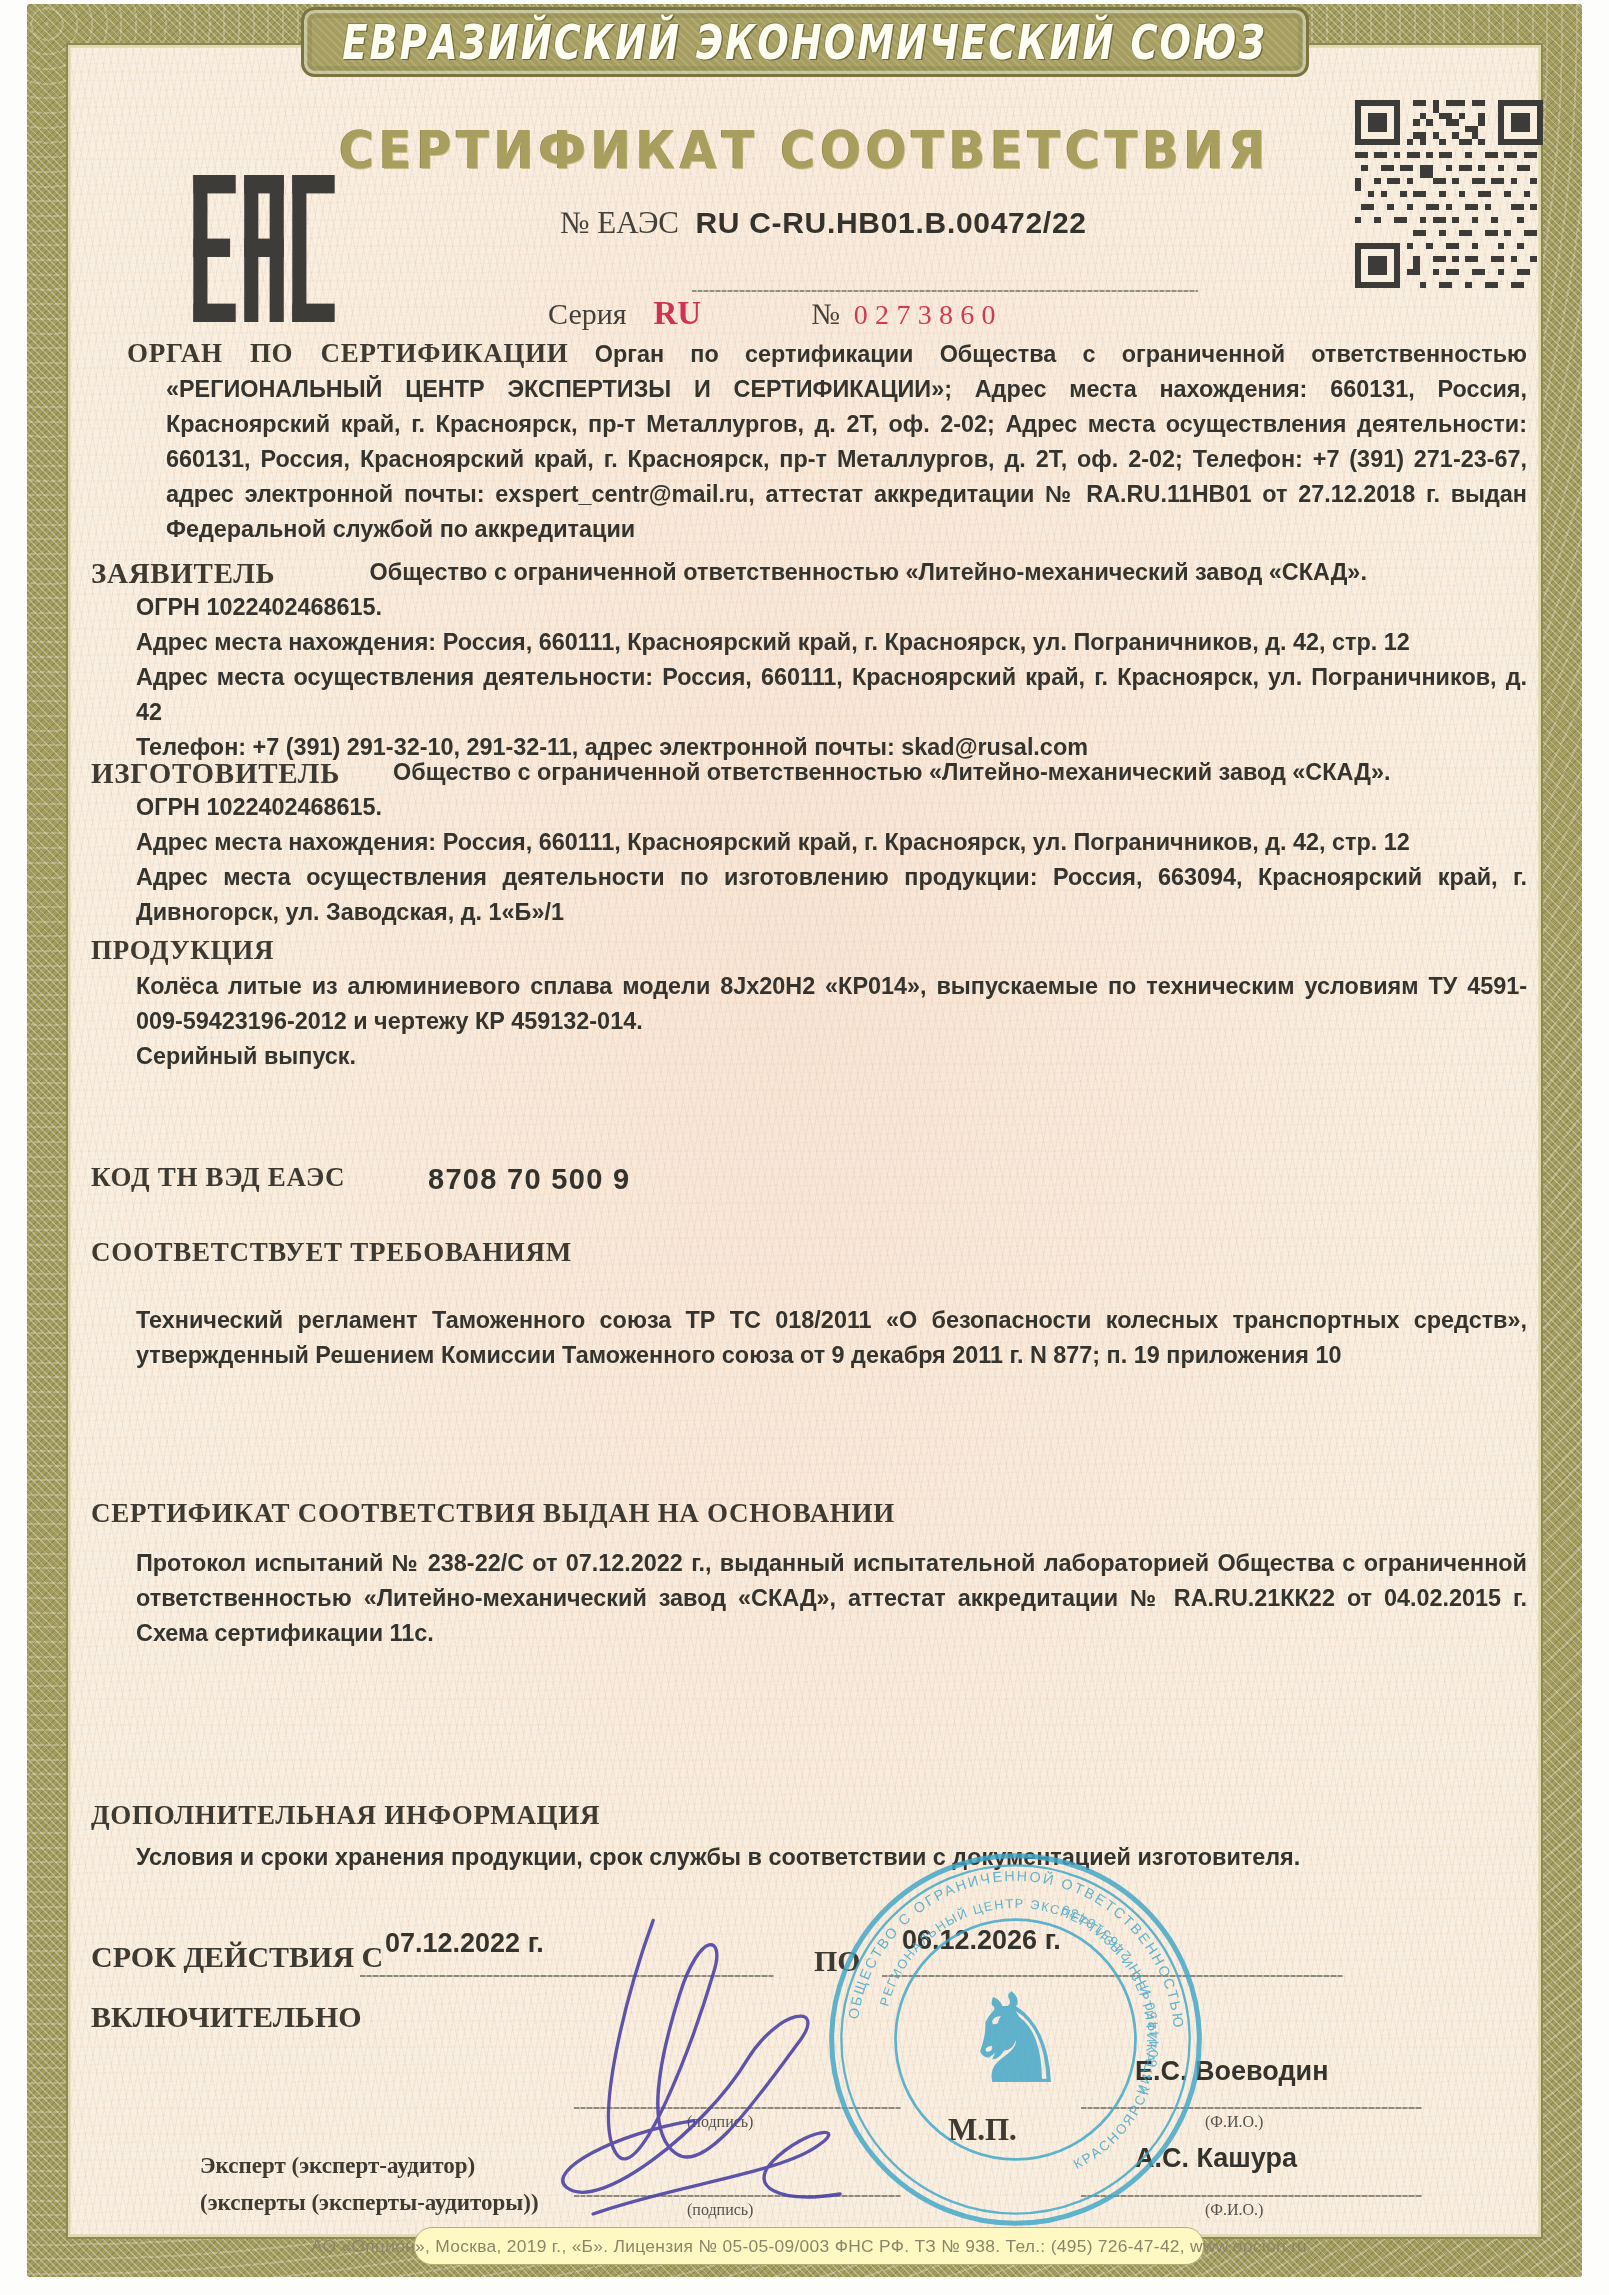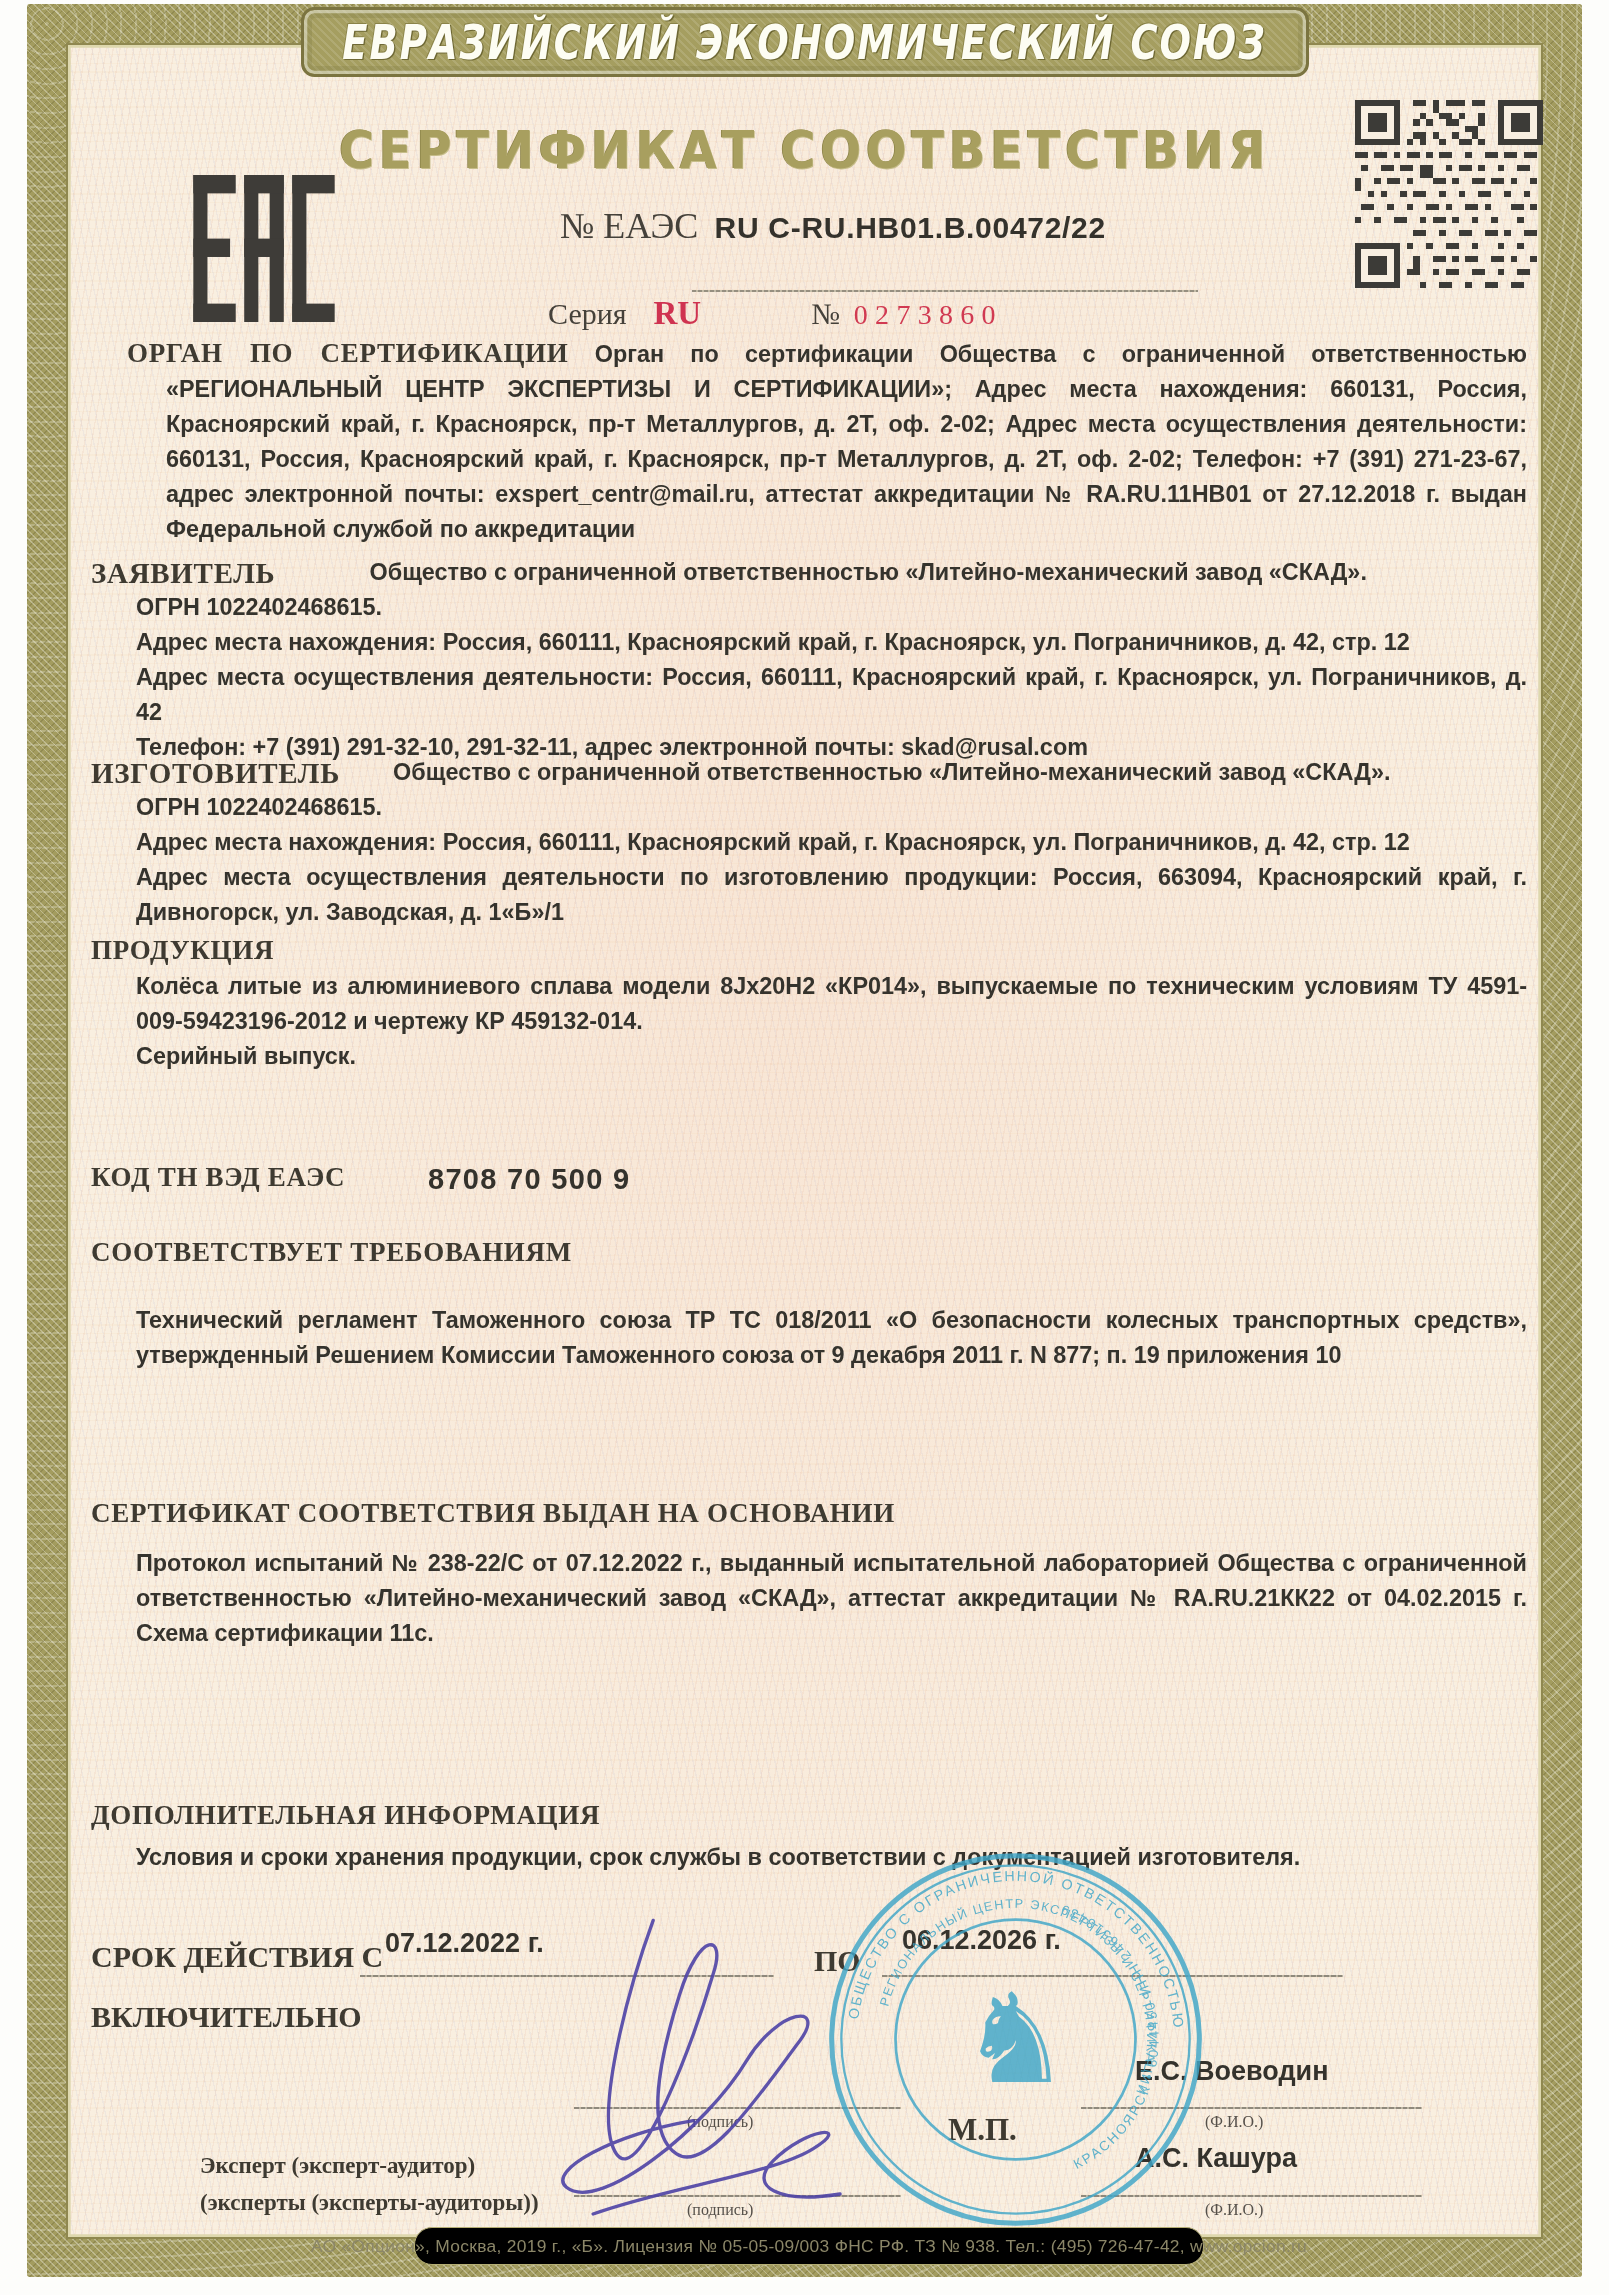--- a/index.html
+++ b/index.html
@@ -28,21 +28,21 @@
     box-shadow: inset 0 0 0 3.3px rgba(255,255,248,.45), inset 0 0 0 8px rgba(120,113,60,.22);
     display:flex;align-items:center;justify-content:center;z-index:4;
     background-image:repeating-linear-gradient(45deg, rgba(255,255,255,.12) 0 2px, transparent 2px 6px);font-style:italic;}
   .banner span{font-family:"DejaVu Sans",sans-serif;font-weight:700;font-size:37px;letter-spacing:2px;
     color:#fdfdf3;transform:scaleY(1.30);text-shadow:1.3px 1.3px 0 #6e6834, -0.7px -0.7px 0 #8a8348;white-space:nowrap;}
   .doc-title{position:absolute;top:79px;left:0;right:0;text-align:center;z-index:2;
     font-family:"DejaVu Sans",sans-serif;font-weight:700;font-size:48px;letter-spacing:4.7px;
     color:#a89f5f;transform:scaleY(1.08);
     text-shadow:0.7px 0.7px 0 #c6bd8a, -0.7px -0.7px 0 #8a8147;white-space:nowrap;}
   .certno{position:absolute;top:162px;left:494px;white-space:nowrap;}
-  .certno .lab{font-family:"Liberation Serif",serif;font-size:36px;color:#45413a;}
+  .certno .lab{font-family:"Liberation Serif",serif;font-size:31px;color:#45413a;}
   .certno .val{font-size:30px;font-weight:700;color:#34322c;margin-left:13.4px;letter-spacing:0.7px;}
   .micro1{position:absolute;top:247px;left:626px;width:506px;height:2px;
     background:repeating-linear-gradient(90deg,#968f80 0 4px,#c4bca8 4px 6px);}
   .series{position:absolute;top:252px;left:482px;white-space:nowrap;}
   .series .s-lab{font-family:"Liberation Serif",serif;font-size:30px;color:#45413a;}
   .series .s-ru{font-family:"Liberation Serif",serif;font-weight:700;font-size:33px;color:#cf3350;margin-left:24px;}
   .series .s-no{font-family:"Liberation Serif",serif;font-size:30px;color:#45413a;margin-left:107px;}
   .series .s-num{font-family:"Liberation Serif",serif;font-size:28px;color:#d13a52;margin-left:11px;letter-spacing:7.3px;}
   .eac{position:absolute;left:127px;top:132px;width:142px;height:147px;}
   .qr{position:absolute;left:1289px;top:57px;width:188px;height:188px;}
@@ -62,21 +62,21 @@
   .date{font-size:27px;font-weight:700;color:#35332d;}
   .uline{position:absolute;height:2px;background:repeating-linear-gradient(90deg,#8f897c 0 4.7px,#bdb6a4 4.7px 6.7px);}
   .role{font-family:"Liberation Serif",serif;font-weight:700;font-size:23px;color:#3e3a31;line-height:37px;}
   .cap{font-family:"Liberation Serif",serif;font-size:16px;color:#55504a;}
   .mp{font-family:"Liberation Serif",serif;font-weight:700;font-size:31px;color:#3e3a31;z-index:1;}
   .fio-name{font-size:27px;font-weight:700;color:#34322c;}
   .stamp{position:absolute;left:756px;top:1803px;width:387px;height:387px;opacity:.82;z-index:5;}
   .signs{position:absolute;left:427px;top:1797px;width:614px;height:421px;z-index:6;pointer-events:none;}
   
   .footer-pill{position:absolute;left:414px;top:2227px;width:788px;height:36px;z-index:7;
-    background:#000000;border:1.3px solid #b5ae74;border-radius:18px;
+    background:#fef9c3;border:1.3px solid #b5ae74;border-radius:18px;
     display:flex;align-items:center;justify-content:center;
     font-size:17.4px;color:#8b8668;letter-spacing:0.3px;white-space:nowrap;}
 </style>
 </head>
 <body>
 
 <div class="page">
   <div class="frame">
     <div class="inner">
 

